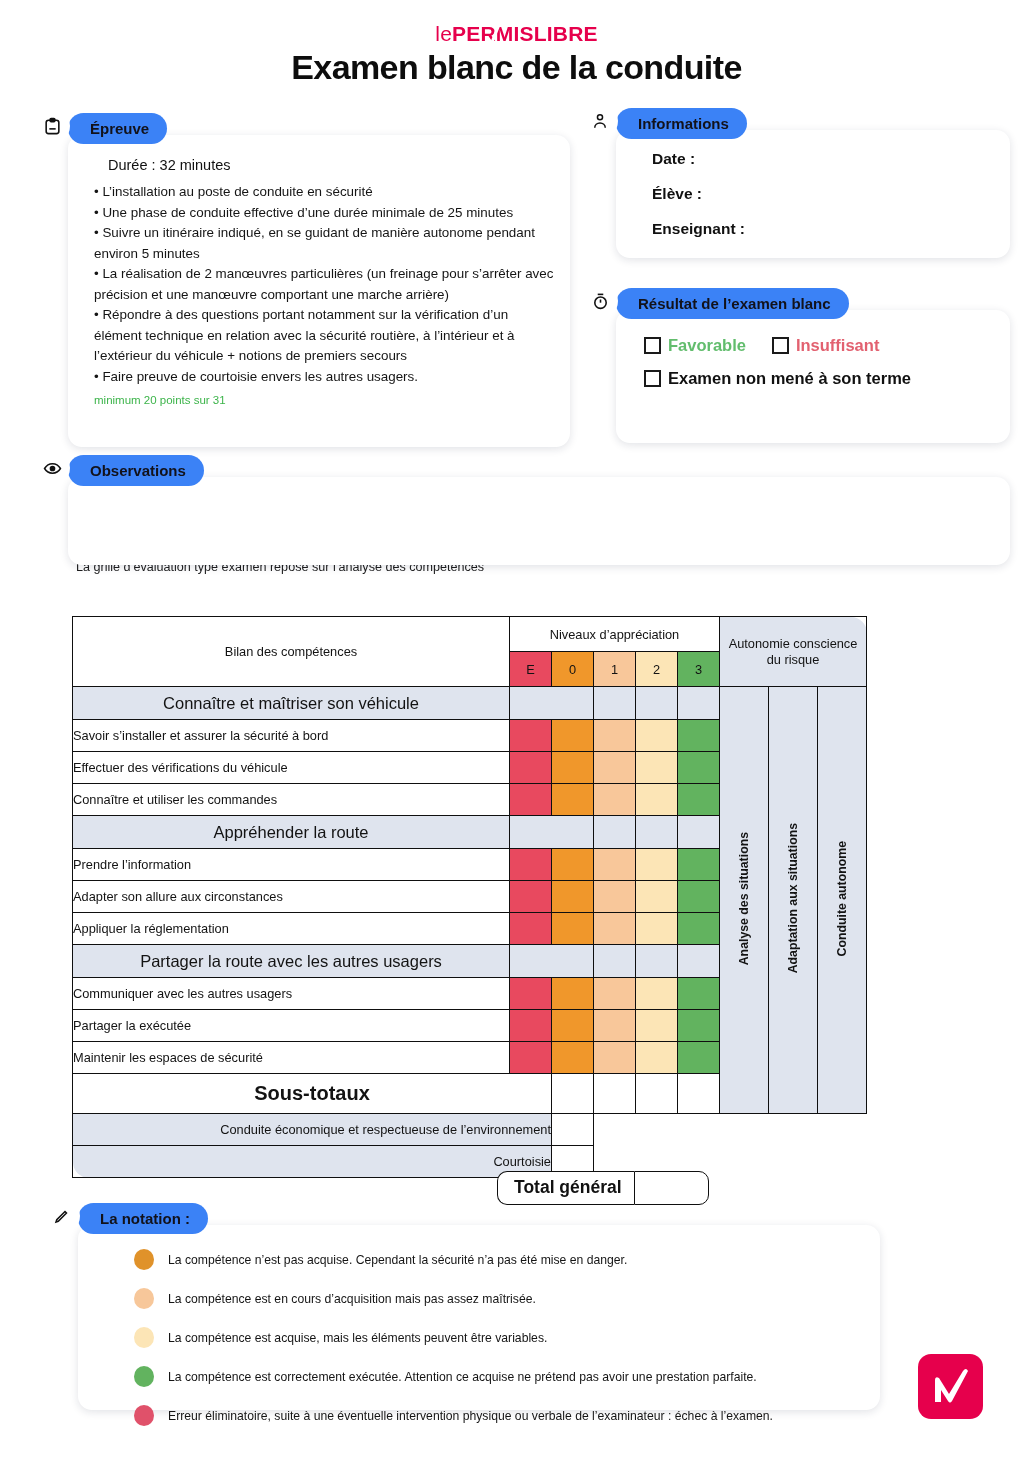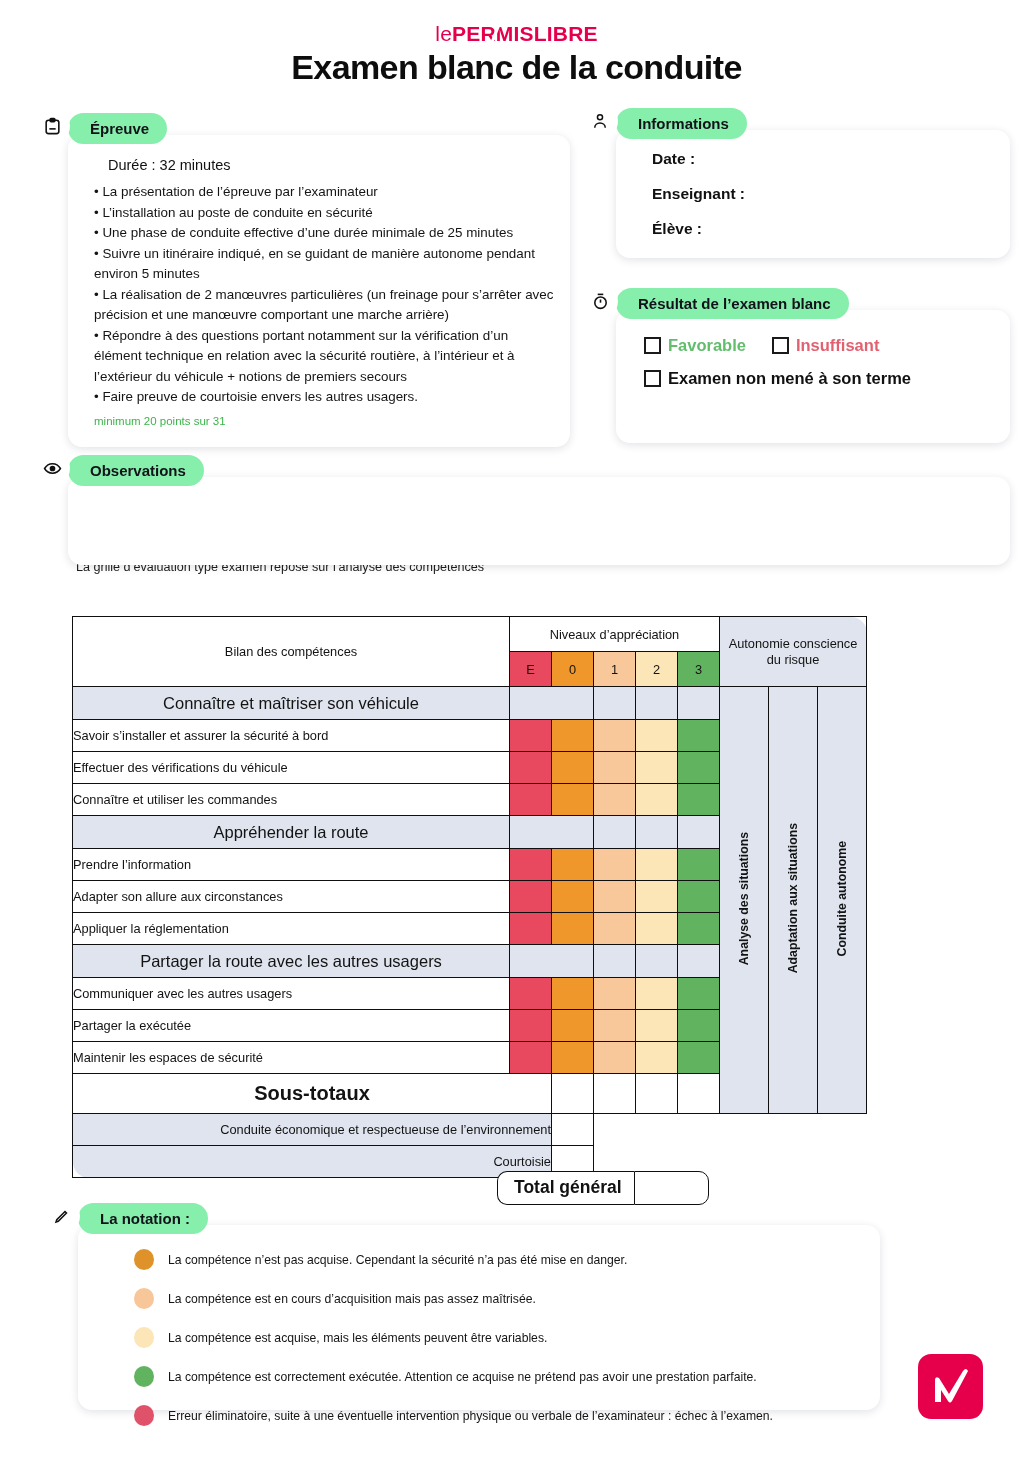--- a/index.html
+++ b/index.html
@@ -29,21 +29,21 @@
   .main-title {
     position: absolute; top: 48px; left: 0; width: 1033px;
     text-align: center; font-size: 34px; font-weight: bold;
     letter-spacing: -0.6px; color: #0d0d0d;
   }
 
   
   .card { position: absolute; }
   .card-badge {
     position: absolute; top: 0; left: 38px;
-    background: #86efac; border-radius: 16px;
+    background: #3b82f6; border-radius: 16px;
     padding: 7px 18px 7px 22px;
     font-size: 15px; font-weight: bold; color: #12121a;
     white-space: nowrap; z-index: 3; text-align: center;
   }
   .card-icon {
     position: absolute; top: -5px; left: 4px; z-index: 4;
     width: 36px; height: 36px; border-radius: 50%;
     background: #ffffff; display: flex; align-items: center; justify-content: center;
   }
   .card-body {
@@ -164,43 +164,42 @@
     <div class="card-icon">
       <svg width="19" height="19" viewBox="0 0 24 24" fill="none" stroke="#111" stroke-width="2">
         <rect x="4" y="4" width="16" height="17" rx="3"></rect>
           <rect x="9" y="2" width="6" height="4" rx="1.2" fill="#111"></rect>
           <line x1="8" y1="15" x2="16" y2="15"></line>
       </svg>
     </div>
     <div class="card-badge">Épreuve</div>
     <div class="card-body">
       <div class="epreuve-duree">Durée : 32 minutes</div>
-      <div class="epreuve-line">• La présentation de l’épreuve par l’examinateur</div>
       <div class="epreuve-line">• L’installation au poste de conduite en sécurité</div>
       <div class="epreuve-line">• Une phase de conduite effective d’une durée minimale de 25 minutes</div>
       <div class="epreuve-line">• Suivre un itinéraire indiqué, en se guidant de manière autonome pendant environ 5 minutes</div>
       <div class="epreuve-line">• La réalisation de 2 manœuvres particulières (un freinage pour s’arrêter avec précision et une manœuvre comportant une marche arrière)</div>
       <div class="epreuve-line">• Répondre à des questions portant notamment sur la vérification d’un élément technique en relation avec la sécurité routière, à l’intérieur et à l’extérieur du véhicule + notions de premiers secours</div>
       <div class="epreuve-line">• Faire preuve de courtoisie envers les autres usagers.</div>
       <div class="epreuve-min">minimum 20 points sur 31</div>
     </div>
   </div>
 
   <div class="card" id="informations">
     <div class="card-icon">
       <svg width="18" height="18" viewBox="0 0 24 24" fill="none" stroke="#111" stroke-width="2">
         <circle cx="12" cy="7" r="3.4"></circle>
           <path d="M5 21c0-4 3.2-6.5 7-6.5S19 17 19 21"></path>
       </svg>
     </div>
     <div class="card-badge">Informations</div>
     <div class="card-body">
       <div class="info-line">Date :</div>
+      <div class="info-line">Élève :</div>
       <div class="info-line">Enseignant :</div>
-      <div class="info-line">Élève :</div>
     </div>
   </div>
 
   <div class="card" id="resultat">
     <div class="card-icon">
       <svg width="19" height="19" viewBox="0 0 24 24" fill="none" stroke="#111" stroke-width="2">
         <circle cx="12" cy="13.5" r="7.2"></circle>
           <line x1="12" y1="13.5" x2="12" y2="9.5"></line>
           <line x1="8.5" y1="3" x2="15.5" y2="3"></line>
       </svg>

